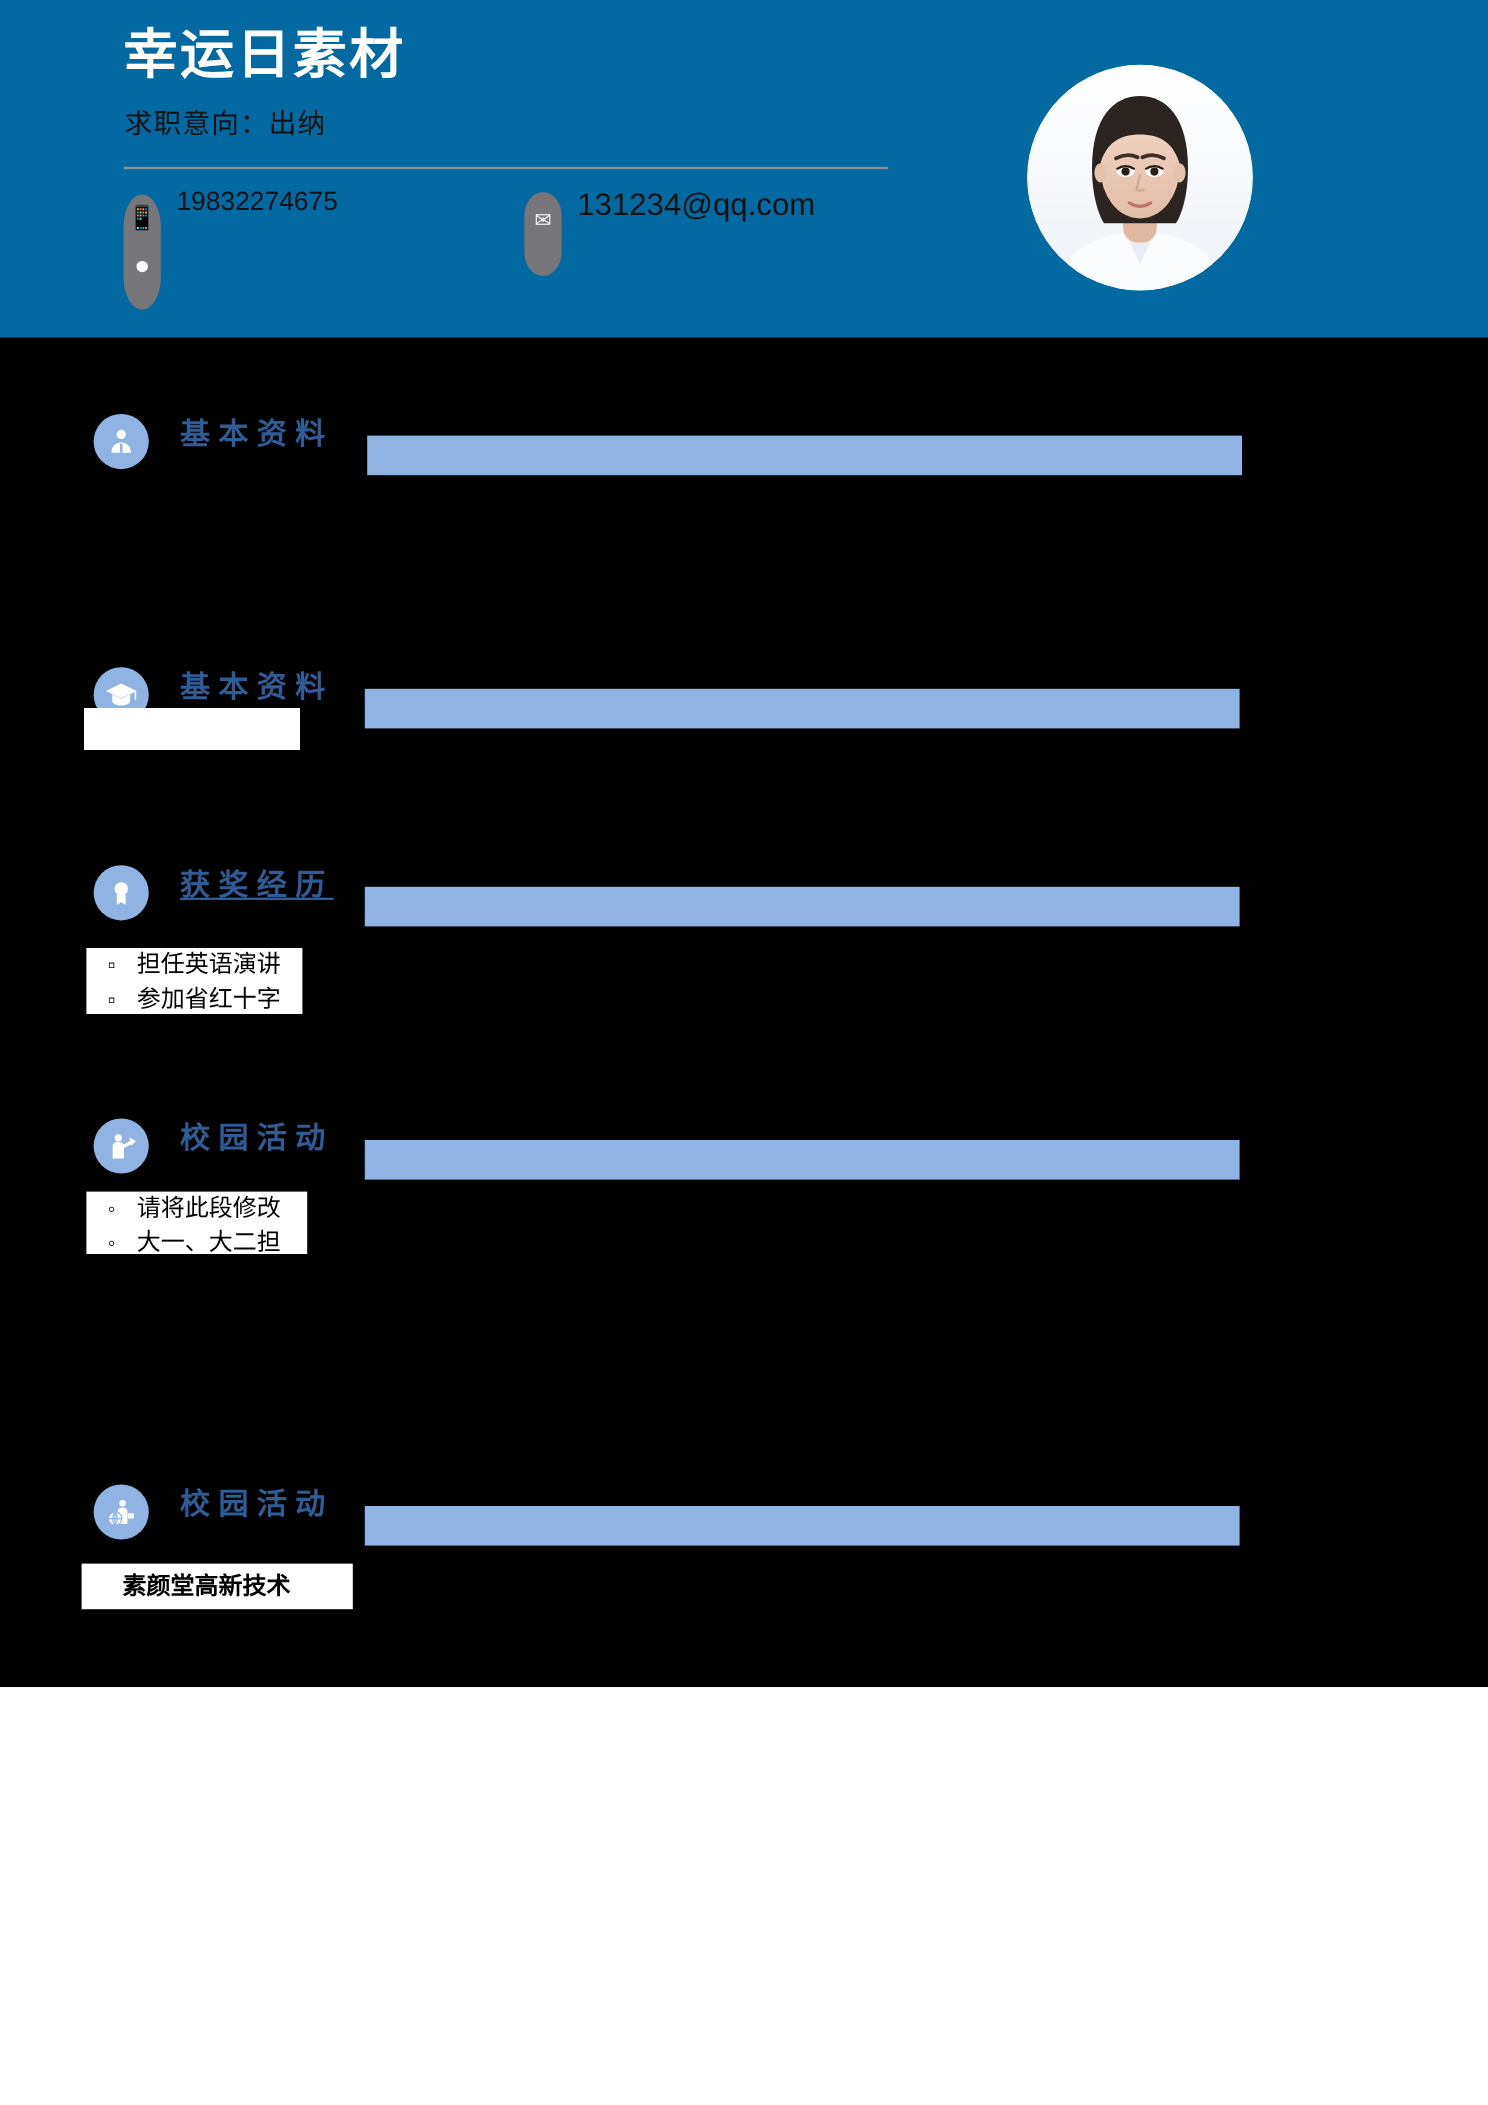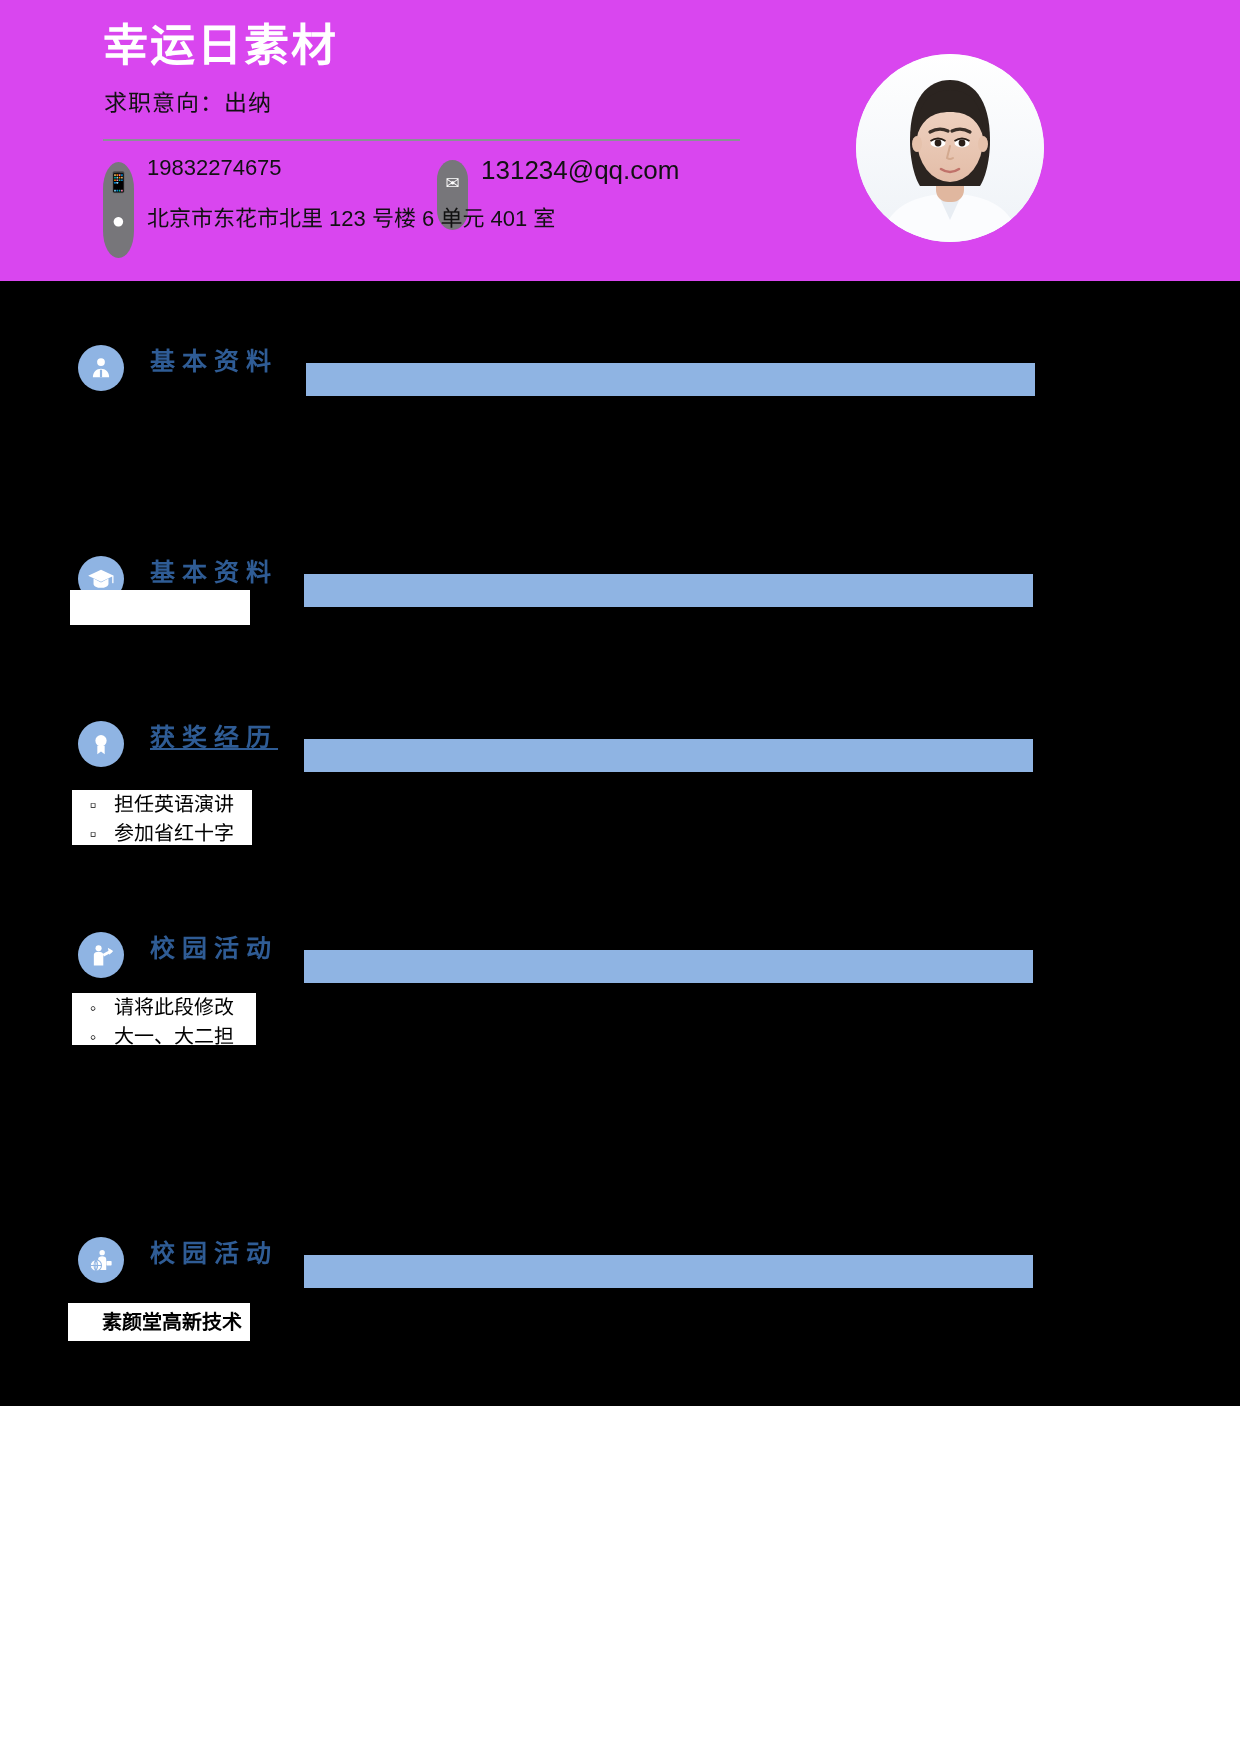--- a/index.html
+++ b/index.html
@@ -19,21 +19,21 @@
     overflow: hidden;
   }
 
   
   .header {
     position: absolute;
     left: 0;
     top: 0;
     width: 1240px;
     height: 281px;
-    background: #d946ef;
+    background: #0369a1;
   }
   .name {
     position: absolute;
     left: 103px;
     top: 19px;
     font-size: 45px;
     font-weight: bold;
     color: #ffffff;
     letter-spacing: 2px;
     line-height: 1.2;
@@ -226,21 +226,20 @@
       <span class="cap-icon phone-glyph">📱</span>
       <span class="cap-icon pin-glyph">●</span>
     </div>
 
     <div class="capsule cap-mail">
       <span class="cap-icon mail-glyph">✉</span>
     </div>
 
     <div class="contact-phone">19832274675</div>
     <div class="contact-email">131234@qq.com</div>
-    <div class="contact-address">北京市东花市北里 123 号楼 6 单元 401 室</div>
 
     <div class="photo">
       <svg width="188" height="188" viewBox="0 0 188 188" aria-hidden="true">
         <defs>
           <clipPath id="circ">
               <circle cx="94" cy="94" r="94"></circle>
             </clipPath>
           <linearGradient id="skin" x1="0" y1="0" x2="0" y2="1">
             <stop offset="0%" stop-color="#f0d4c3"></stop>
             <stop offset="100%" stop-color="#e3bda8"></stop>
@@ -367,20 +366,20 @@
         <path d="M9 20.4 L9 10.6 C9 9.1 10.6 8.2 12.6 8.2 C14.6 8.2 16.2 9.1 16.2 10.6 L16.2 20.4 Z"></path>
         <circle cx="7" cy="16.4" r="5" fill="#ffffff" opacity="0.95"></circle>
         <circle cx="7" cy="16.4" r="5" fill="none" stroke="#8fb4e3" stroke-width="0.9"></circle>
         <path d="M2 16.4 H12 M7 11.4 V21.4 M7 11.4 q3.4 5 0 10 M7 11.4 q-3.4 5 0 10" stroke="#8fb4e3" stroke-width="0.9" fill="none"></path>
         <rect x="16.4" y="12.4" width="4.6" height="4" rx="0.6"></rect>
       </svg>
     </div>
     <div class="sec-title" style="top:1233px;">校园活动</div>
     <div class="sec-bar" style="left:304px; top:1255px; width:729px;"></div>
 
-    <div class="plate" style="left:68px; top:1303px; width:182px; height:38px; display:flex; align-items:center; padding-left:34px; box-sizing:border-box;">
+    <div class="plate" style="left:68px; top:1303px; width:226px; height:38px; display:flex; align-items:center; padding-left:34px; box-sizing:border-box;">
       <div class="line bold">素颜堂高新技术</div>
     </div>
   </div>
 
   <div class="footer-white"></div>
 
 </div>
 
 </body></html>

